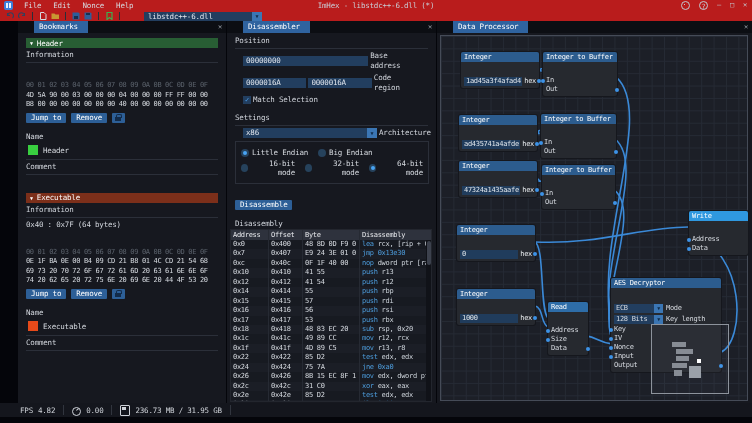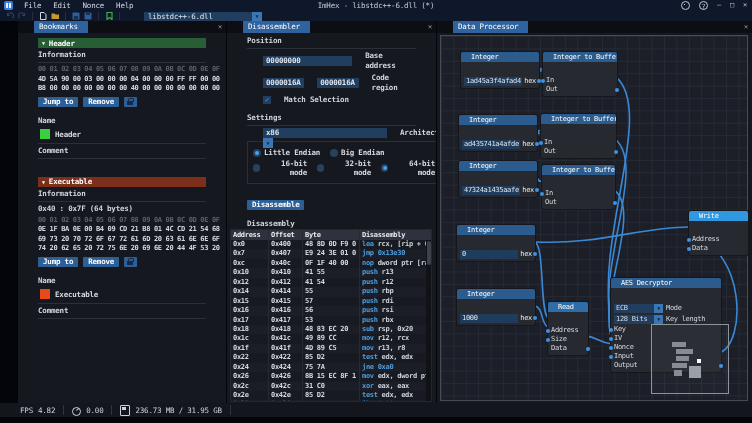--- a/index.html
+++ b/index.html
@@ -1,19 +1,19 @@
 <!DOCTYPE html>
 <html><head>
 <meta charset="utf-8">
 <style>
   html,body{margin:0;padding:0;background:#000;}
   #app{position:relative;width:752px;height:423px;background:#04050a;overflow:hidden;
        font-family:"DejaVu Sans Mono",monospace;color:#d6dae0;font-size:7.5px;letter-spacing:-0.2px;}
   
-  .chrome{position:absolute;left:0;top:0;right:0;height:21px;background:#0f172a;padding-left:6px;}
+  .chrome{position:absolute;left:0;top:0;right:0;height:21px;background:#b91c1c;padding-left:6px;}
   .menubar{position:absolute;left:0;top:0;right:0;height:11px;display:flex;align-items:center;padding-left:4px;}
   .logo{width:9px;height:9px;background:#3d7edb;border-radius:2px;margin-right:5px;position:relative;}
   .logo:before,.logo:after{content:"";position:absolute;top:2px;width:2px;height:5px;background:#e8f2ff;}
   .logo:before{left:2px}.logo:after{right:2px}
   .menuitem{padding:0 6px;height:11px;line-height:11px;color:#d6dae0;cursor:default;}
   .wtitle{position:absolute;left:0;right:0;top:0;height:11px;line-height:11px;text-align:center;color:#c9ced6;pointer-events:none;}
   .winbtns{position:absolute;right:5px;top:0;height:11px;display:flex;align-items:center;gap:9px;}
   .winbtns span{color:#c3c8cf;font-size:7px;line-height:11px;}
   .icon-gear{width:7px;height:7px;border:1px solid #c3c8cf;border-radius:50%;position:relative;}
   .icon-gear:before{content:"";position:absolute;left:2px;top:2px;width:1px;height:1px;background:#c3c8cf;}
@@ -24,43 +24,43 @@
   .ticon{width:8px;height:8px;display:flex;align-items:center;justify-content:center;}
   .combo-file{display:flex;align-items:center;height:9px;background:#223e5f;margin-left:18px;}
   .combo-file .txt{padding:0 4px;width:100px;color:#e2e7ee;line-height:9px;}
   .combo-file .arr{width:10px;height:9px;background:#3b76b4;color:#0e2a48;font-size:5px;line-height:9px;text-align:center;}
   
   .panel{position:absolute;top:21px;bottom:20px;}
   .tabbar{position:absolute;left:0;top:0;right:0;height:12px;background:#0c0e13;display:flex;align-items:center;}
   .tab{background:#2f639f;color:#fff;height:12px;line-height:12px;padding:0 10px 0 5px;margin-left:16px;}
   .tabclose{margin-left:auto;padding:0 4px;color:#9aa0a8;font-size:7px;}
   .pbody{position:absolute;left:0;top:12px;right:0;bottom:0;background:#16181f;overflow:hidden;}
-  .pad{padding:3px 20px;font-weight:bold;}
+  .pad{padding:3px 8px;}
   .hr{height:1px;background:#2b2f39;margin:2px 0;}
   .lbl{line-height:10px;color:#d2d6dd;}
   
   .bm-head{height:10px;display:flex;align-items:center;gap:4px;padding:0 4px;margin:2px 0;color:#fff;}
   .bm-head .arrow{font-size:5px;}
-  .hexblock{margin:2px 0 3px 0;}
+  .hexblock{margin:18px 0 3px 0;}
   .hexline{font-size:7px;line-height:9.5px;white-space:pre;color:#d6dae0;letter-spacing:-0.35px;}
   .hexline.dim{color:#5a616b;}
   .btnrow{display:flex;align-items:center;gap:5px;margin:3px 0;}
   .btn{background:#2d5f97;color:#fff;height:10px;line-height:10px;padding:0 5px;border-radius:1px;}
   .lockbtn{background:#2d5f97;width:13px;height:10px;border-radius:1px;position:relative;}
   .lockbtn:before{content:"";position:absolute;left:4px;top:1px;width:4px;height:3px;border:1px solid #122b4a;border-bottom:none;border-radius:2px 2px 0 0;}
   .lockbtn:after{content:"";position:absolute;left:3px;top:4px;width:6px;height:4px;background:#122b4a;}
   .namerow{display:flex;align-items:center;gap:5px;margin:3px 0 3px 2px;height:11px;}
   .swatch{width:10px;height:10px;}
   .spacer6{height:6px}.spacer10{height:10px}.spacer14{height:14px}
   
-  .inrow{display:flex;align-items:center;gap:13px;margin:2px 16px;}
+  .inrow{display:flex;align-items:center;gap:2px;margin:2px 8px;}
   .input{background:#223e5f;height:10px;line-height:10px;padding:0 3px;color:#e2e7ee;}
   .w128{width:124px;}.w60{width:59px;}
   .chk{width:8px;height:8px;background:#223e5f;color:#4da3f2;font-size:7px;line-height:8px;text-align:center;}
-  .combo{display:flex;height:10px;background:#223e5f;flex-direction:column;}
+  .combo{display:flex;height:10px;background:#223e5f;}
   .combo .txt{width:118px;padding:0 3px;line-height:10px;color:#e2e7ee;}
   .combo .arr{width:10px;background:#3b76b4;color:#0e2a48;font-size:5px;line-height:10px;text-align:center;}
   .radiobox{border:1px solid #2b2f39;margin:3px 0;padding:4px 5px;width:182px;}
   .radiorow{display:flex;align-items:center;gap:10px;margin:2px 0;text-align:right;}
   .radio{display:flex;align-items:center;gap:3px;}
   .rdot{width:8px;height:8px;border-radius:50%;background:#26425c;position:relative;}
   .rdot.sel:after{content:"";position:absolute;left:2px;top:2px;width:4px;height:4px;border-radius:50%;background:#49a3f2;}
   .dtable{position:absolute;left:3px;right:4px;top:196px;bottom:1px;background:#15171e;border:1px solid #23262e;overflow:hidden;}
   .thead{display:flex;background:#2e323d;height:10px;line-height:10px;color:#e8eaee;}
   .trow{display:flex;height:9.45px;line-height:9.45px;background:#171a21;}
@@ -69,21 +69,21 @@
   .ca{width:33px;}.co{width:29px;}.cb{width:52px;}.cd{flex:1;border-right:none;}
   .mn{color:#4d9ddd;}.op{color:#ccd2d9;}
   .vscroll{position:absolute;right:0;top:10px;bottom:0;width:5px;background:#101218;}
   .vthumb{position:absolute;left:0.5px;top:1px;width:4px;height:24px;background:#3c414d;border-radius:2px;}
   
   .canvas{position:absolute;left:3px;right:4px;top:2px;bottom:2px;background:#1c1f27;border:1px solid #454b57;
     background-image:linear-gradient(#252a34 1px,transparent 1px),linear-gradient(90deg,#252a34 1px,transparent 1px);
     background-size:12.4px 12.4px;}
   .wires{position:absolute;left:0;top:0;width:100%;height:100%;}
   .node{position:absolute;background:#26292f;border-radius:2px;box-shadow:0 0 0 1px #15171d;font-size:7px;letter-spacing:-0.3px;}
-  .nh{height:10px;line-height:10px;padding:0 10px;background:#2c5c8e;color:#fff;border-radius:2px 2px 0 0;white-space:nowrap;overflow:hidden;}
+  .nh{height:10px;line-height:10px;padding:0 3px;background:#2c5c8e;color:#fff;border-radius:2px 2px 0 0;white-space:nowrap;overflow:hidden;}
   .nh.read{background:#2e6da8;}.nh.write{background:#2f98e0;}
   .nb{padding:2px 3px;margin-top:12px;}
   .prow{position:relative;height:9px;line-height:9px;white-space:nowrap;}
   .dot{position:absolute;width:4px;height:4px;border-radius:50%;background:#3d92e6;top:2.5px;}
   .dot.l{left:-5px;}.dot.r{right:-5px;}
   .nvrow{position:relative;display:flex;align-items:center;gap:2px;height:10px;}
   .nfield{background:#203c5c;color:#dfe5eb;height:9px;line-height:9px;padding:0 2px;flex:1;white-space:nowrap;overflow:hidden;}
   .nunit{color:#e6e9ed;}
   .acombo{display:flex;align-items:center;gap:3px;height:10px;margin:1px 0;}
   .acombo .fld{display:flex;height:9px;background:#223e5f;}

